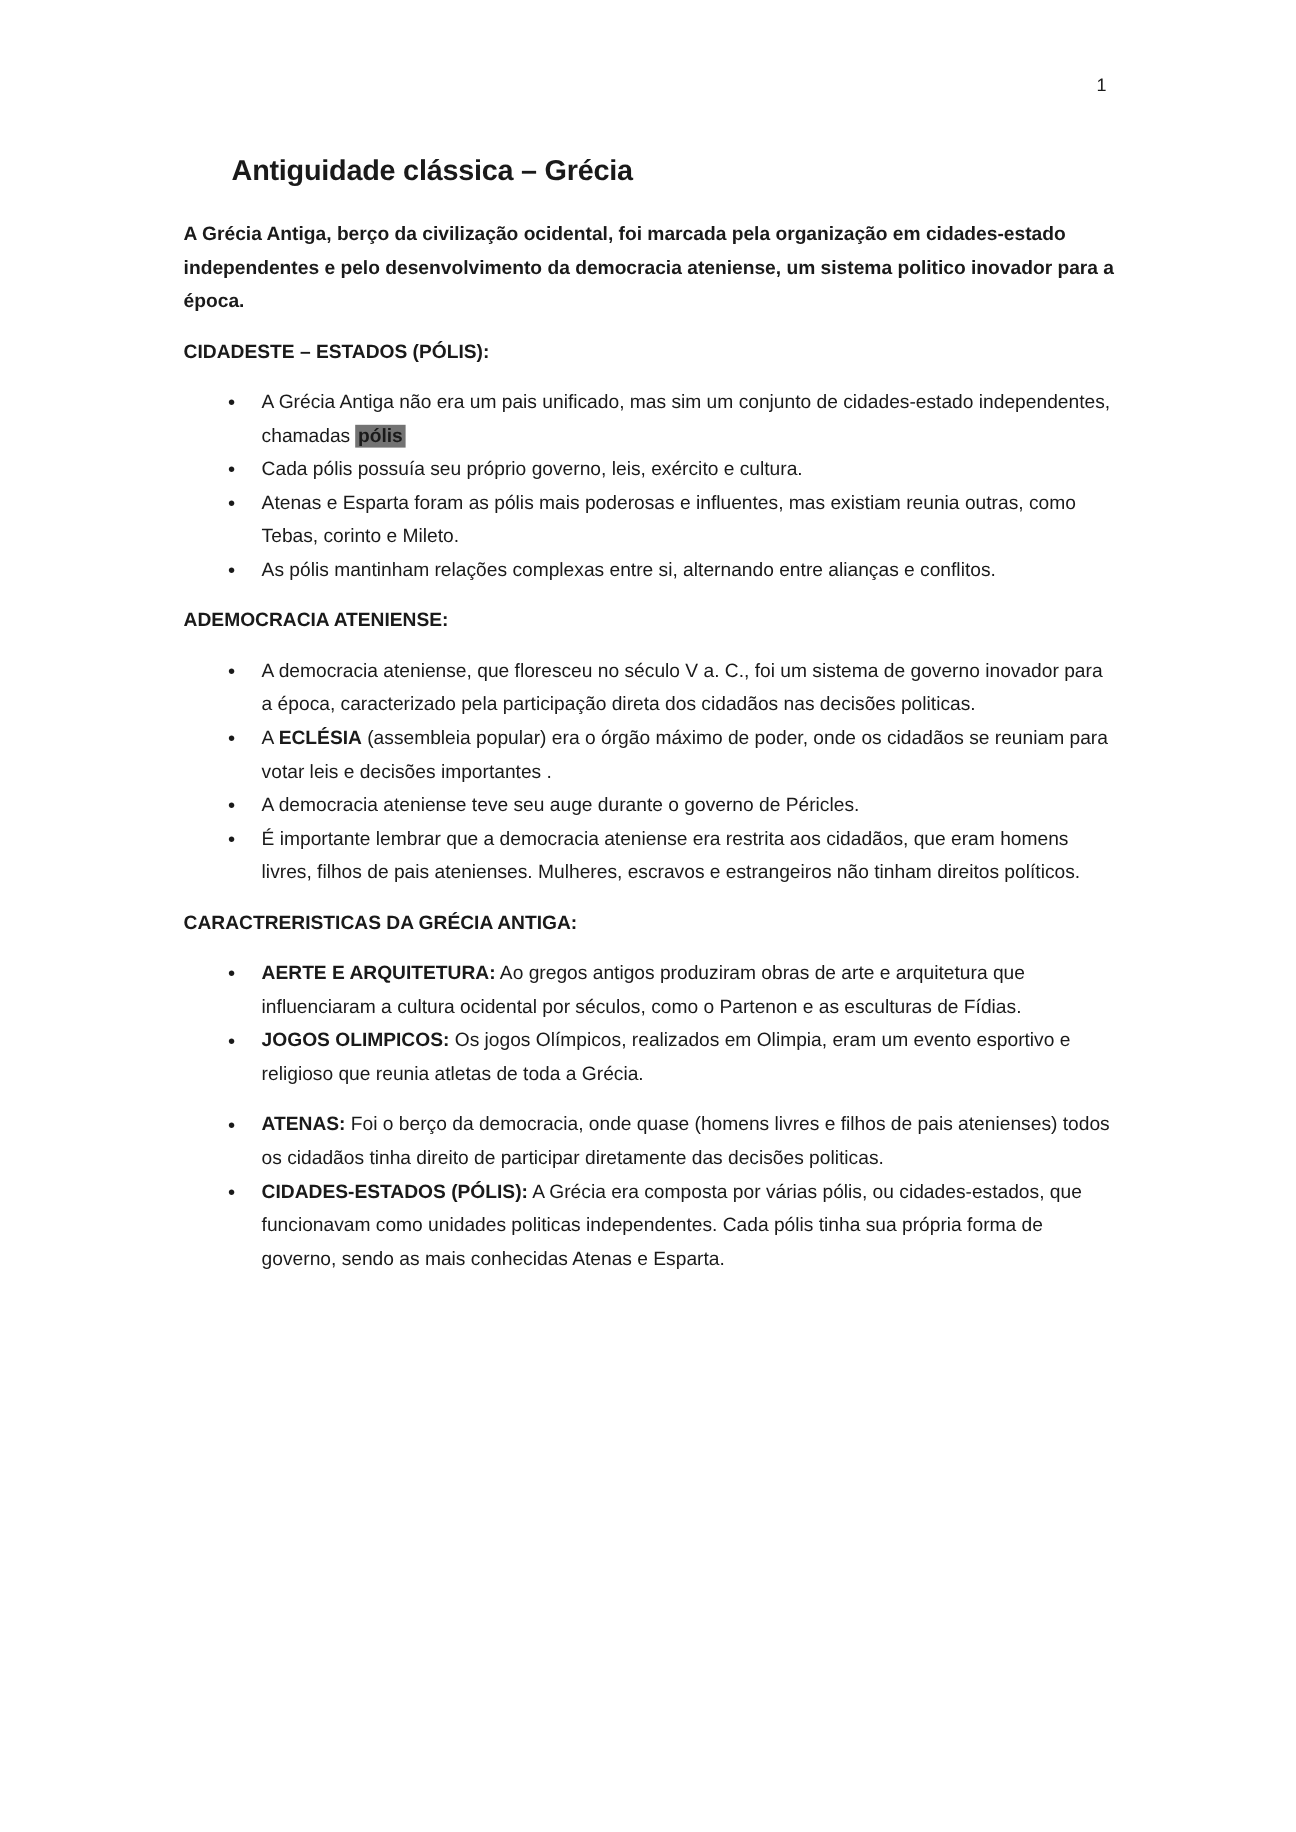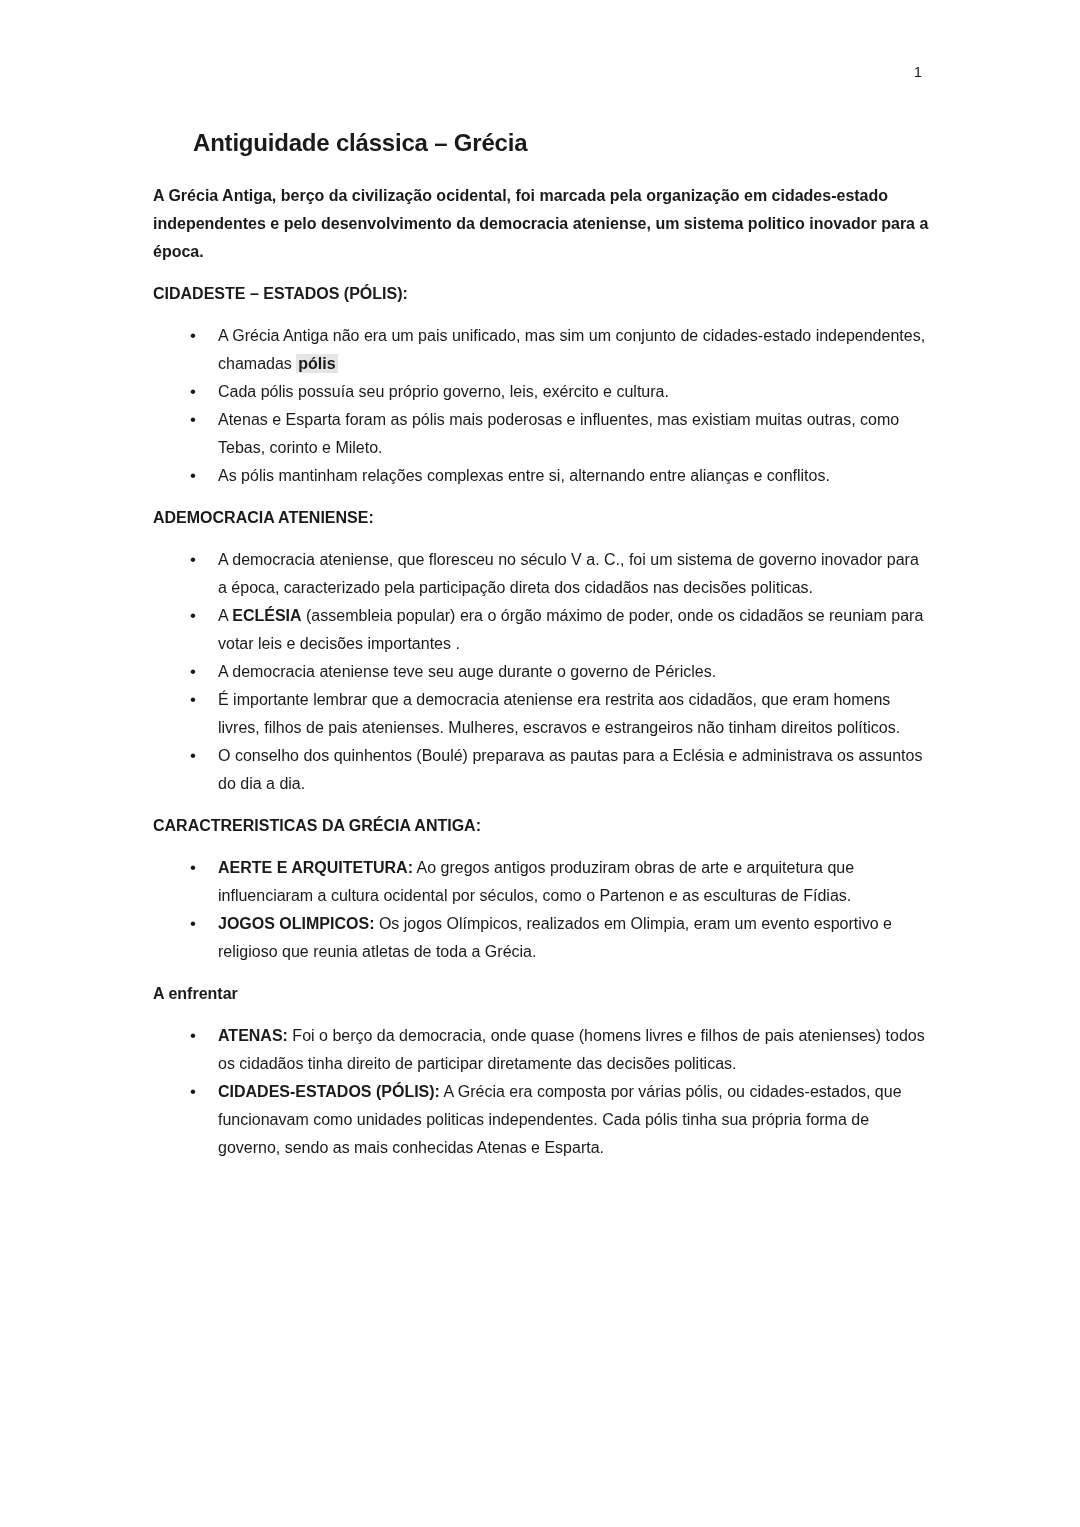--- a/index.html
+++ b/index.html
@@ -68,37 +68,35 @@
 </head>
 <body>
 
 <div class="page">
   <div class="page-number">1</div>
   <h1 class="title">Antiguidade clássica – Grécia</h1>
   <p class="intro">A Grécia Antiga, berço da civilização ocidental, foi marcada pela organização em cidades-estado independentes e pelo desenvolvimento da democracia ateniense, um sistema politico inovador para a época.</p>
   <div id="sections-root">
       <h2 class="section-heading">CIDADESTE – ESTADOS (PÓLIS):</h2>
       <ul class="bullet-list">
-        <li class="bullet-item"><span>A Grécia Antiga não era um pais unificado, mas sim um conjunto de cidades-estado independentes, chamadas </span><span class="bold highlight" style="background-color: #e5e5e5;">pólis</span></li>
+        <li class="bullet-item"><span>A Grécia Antiga não era um pais unificado, mas sim um conjunto de cidades-estado independentes, chamadas </span><span class="bold highlight" style="background-color: #737373;">pólis</span></li>
         <li class="bullet-item"><span>Cada pólis possuía seu próprio governo, leis, exército e cultura.</span></li>
-        <li class="bullet-item"><span>Atenas e Esparta foram as pólis mais poderosas e influentes, mas existiam muitas outras, como Tebas, corinto e Mileto.</span></li>
+        <li class="bullet-item"><span>Atenas e Esparta foram as pólis mais poderosas e influentes, mas existiam reunia outras, como Tebas, corinto e Mileto.</span></li>
         <li class="bullet-item"><span>As pólis mantinham relações complexas entre si, alternando entre alianças e conflitos.</span></li>
       </ul>
       <h2 class="section-heading">ADEMOCRACIA ATENIENSE:</h2>
       <ul class="bullet-list">
         <li class="bullet-item"><span>A democracia ateniense, que floresceu no século V a. C., foi um sistema de governo inovador para a época, caracterizado pela participação direta dos cidadãos nas decisões politicas.</span></li>
         <li class="bullet-item"><span>A </span><span class="bold">ECLÉSIA</span><span> (assembleia popular) era o órgão máximo de poder, onde os cidadãos se reuniam para votar leis e decisões importantes .</span></li>
         <li class="bullet-item"><span>A democracia ateniense teve seu auge durante o governo de Péricles.</span></li>
         <li class="bullet-item"><span>É importante lembrar que a democracia ateniense era restrita aos cidadãos, que eram homens livres, filhos de pais atenienses. Mulheres, escravos e estrangeiros não tinham direitos políticos.</span></li>
-        <li class="bullet-item"><span>O conselho dos quinhentos (Boulé) preparava as pautas para a Eclésia e administrava os assuntos do dia a dia.</span></li>
       </ul>
       <h2 class="section-heading">CARACTRERISTICAS DA GRÉCIA ANTIGA:</h2>
       <ul class="bullet-list">
         <li class="bullet-item"><span class="bold">AERTE E ARQUITETURA:</span><span> Ao gregos antigos produziram obras de arte e arquitetura que influenciaram a cultura ocidental por séculos, como o Partenon e as esculturas de Fídias.</span></li>
         <li class="bullet-item"><span class="bold">JOGOS OLIMPICOS:</span><span> Os jogos Olímpicos, realizados em Olimpia, eram um evento esportivo e religioso que reunia atletas de toda a Grécia.</span></li>
       </ul>
-      <h2 class="section-heading">A enfrentar</h2>
       <ul class="bullet-list">
         <li class="bullet-item"><span class="bold">ATENAS:</span><span> Foi o berço da democracia, onde quase (homens livres e filhos de pais atenienses) todos os cidadãos tinha direito de participar diretamente das decisões politicas.</span></li>
         <li class="bullet-item"><span class="bold">CIDADES-ESTADOS (PÓLIS):</span><span> A Grécia era composta por várias pólis, ou cidades-estados, que funcionavam como unidades politicas independentes. Cada pólis tinha sua própria forma de governo, sendo as mais conhecidas Atenas e Esparta.</span></li>
       </ul>
     </div>
 </div>
 
 </body></html>

